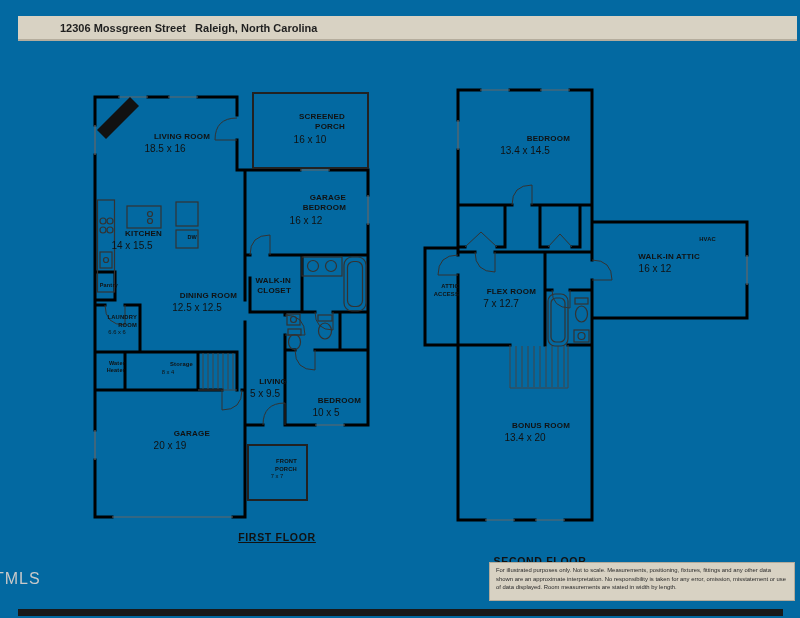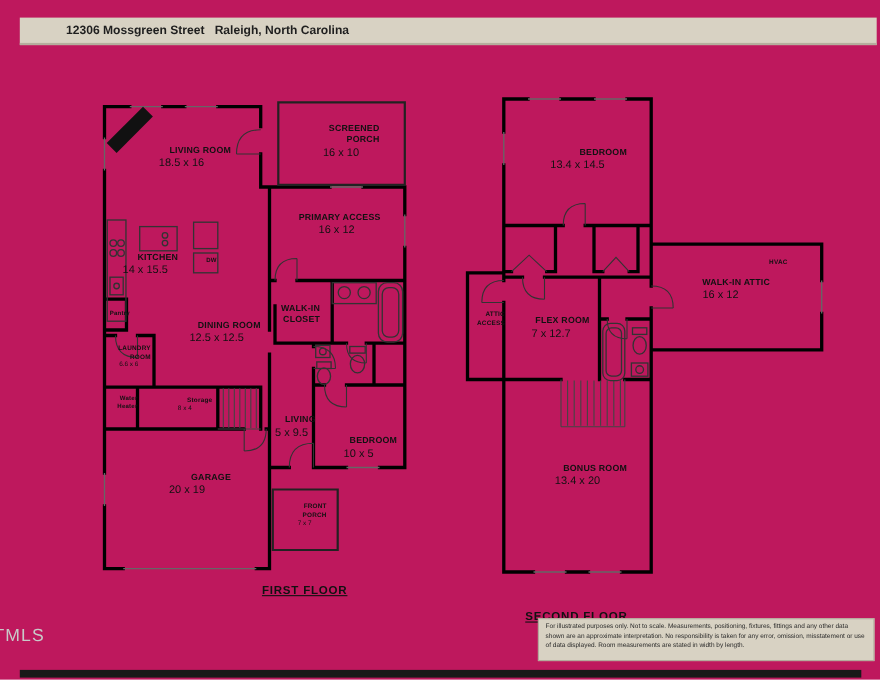--- a/index.html
+++ b/index.html
@@ -1,16 +1,16 @@
 <!DOCTYPE html>
 <html><head>
 <meta charset="utf-8">
 <style>
   html,body{margin:0;padding:0;background:#fff;}
-  #stage{position:relative;width:800px;height:618px;background:#be185d;overflow:hidden;
+  #stage{position:relative;width:800px;height:618px;background:#0369a1;overflow:hidden;
          font-family:"Liberation Sans",sans-serif;}
   #banner{position:absolute;left:18px;top:16px;width:779px;height:23px;background:#d8d2c3;
           border-bottom:2px solid #b5ad9d;display:flex;align-items:center;}
   #banner .addr{font-size:11px;font-weight:bold;color:#1f1f1f;padding-left:42px;white-space:pre;}
   #plan-svg{position:absolute;left:0;top:0;}
   .room-label{position:absolute;text-align:center;color:#111;line-height:1.3;pointer-events:none;}
   .room-name{font-weight:bold;font-size:8px;letter-spacing:.2px;text-align:right;}
   .room-dims{font-size:10px;}
   .sm .room-name{font-size:5.8px;}
   .sm .room-dims{font-size:5.8px;}
@@ -161,21 +161,21 @@
 
   <div class="room-label" style="left:120px;top:132px;width:90px">
     <div class="room-name">LIVING ROOM</div>
     <div class="room-dims">18.5 x 16</div>
   </div>
   <div class="room-label" style="left:275px;top:112px;width:70px">
     <div class="room-name">SCREENED PORCH</div>
     <div class="room-dims">16 x 10</div>
   </div>
   <div class="room-label" style="left:266px;top:193px;width:80px">
-    <div class="room-name">PRIMARY ACCESS</div>
+    <div class="room-name">GARAGE BEDROOM</div>
     <div class="room-dims">16 x 12</div>
   </div>
   <div class="room-label" style="left:102px;top:229px;width:60px">
     <div class="room-name">KITCHEN</div>
     <div class="room-dims">14 x 15.5</div>
   </div>
   <div class="room-label" style="left:157px;top:291px;width:80px">
     <div class="room-name">DINING ROOM</div>
     <div class="room-dims">12.5 x 12.5</div>
   </div>
@@ -232,19 +232,19 @@
     <div class="room-name">ATTIC ACCESS</div>
   </div>
   <div class="room-label" style="left:466px;top:287px;width:70px">
     <div class="room-name">FLEX ROOM</div>
     <div class="room-dims">7 x 12.7</div>
   </div>
   <div class="room-label" style="left:480px;top:421px;width:90px">
     <div class="room-name">BONUS ROOM</div>
     <div class="room-dims">13.4 x 20</div>
   </div>
-  <div class="floor-title" style="left:444px;top:555px;width:160px">SECOND FLOOR</div>
+  <div class="floor-title" style="left:460px;top:555px;width:160px">SECOND FLOOR</div>
 
   <div id="disclaimer">For illustrated purposes only. Not to scale. Measurements, positioning, fixtures, fittings and any other data shown are an approximate interpretation. No responsibility is taken for any error, omission, misstatement or use of data displayed. Room measurements are stated in width by length.</div>
   <div id="watermark">TMLS</div>
   <div id="bottom-bar"></div>
 
 </div>
 
 </body></html>

